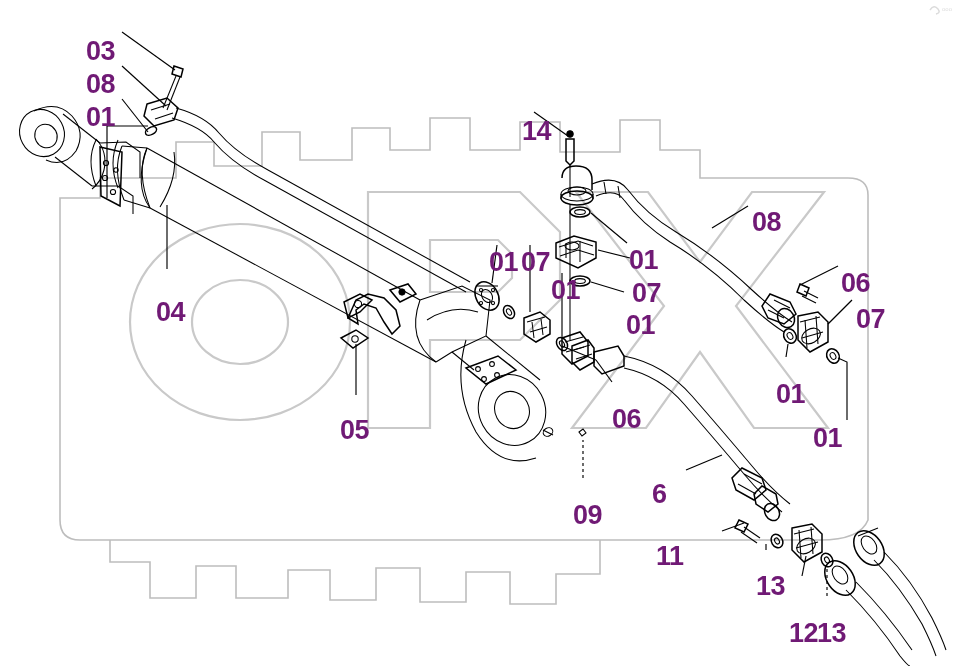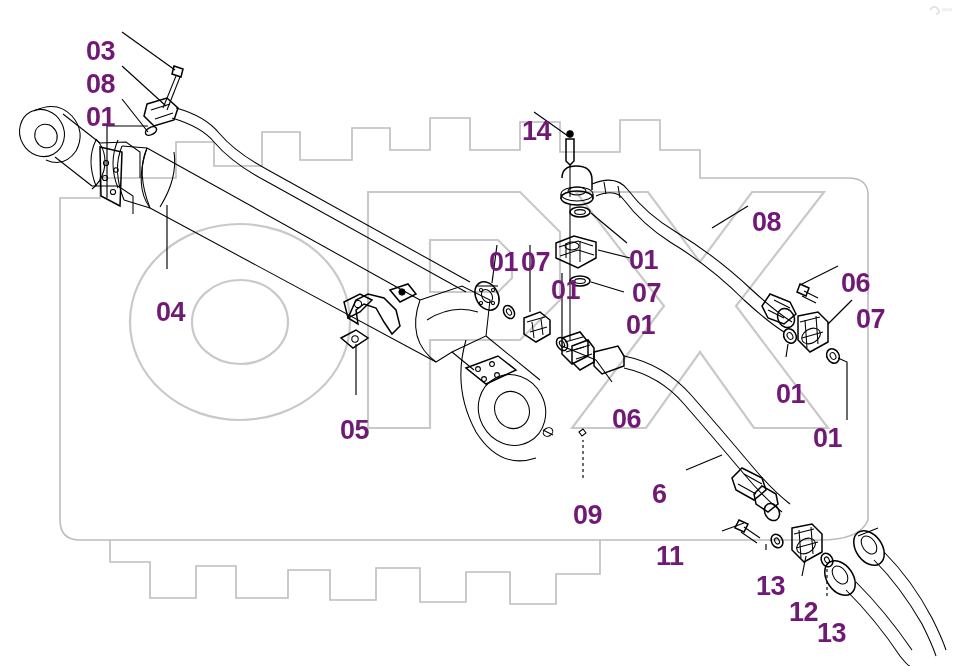--- a/index.html
+++ b/index.html
@@ -368,16 +368,16 @@
   <div class="lbl" style="left:841px;top:252px;">06</div>
   <div class="lbl" style="left:856px;top:288px;">07</div>
   <div class="lbl" style="left:340px;top:399px;">05</div>
   <div class="lbl" style="left:612px;top:388px;">06</div>
   <div class="lbl" style="left:776px;top:363px;">01</div>
   <div class="lbl" style="left:813px;top:407px;">01</div>
   <div class="lbl" style="left:573px;top:484px;">09</div>
   <div class="lbl" style="left:652px;top:463px;">6</div>
   <div class="lbl" style="left:656px;top:525px;">11</div>
   <div class="lbl" style="left:756px;top:555px;">13</div>
-  <div class="lbl" style="left:789px;top:581px;">12</div>
+  <div class="lbl" style="left:789px;top:602px;">12</div>
   <div class="lbl" style="left:817px;top:602px;">13</div>
 
 </div>
 
 </body></html>

